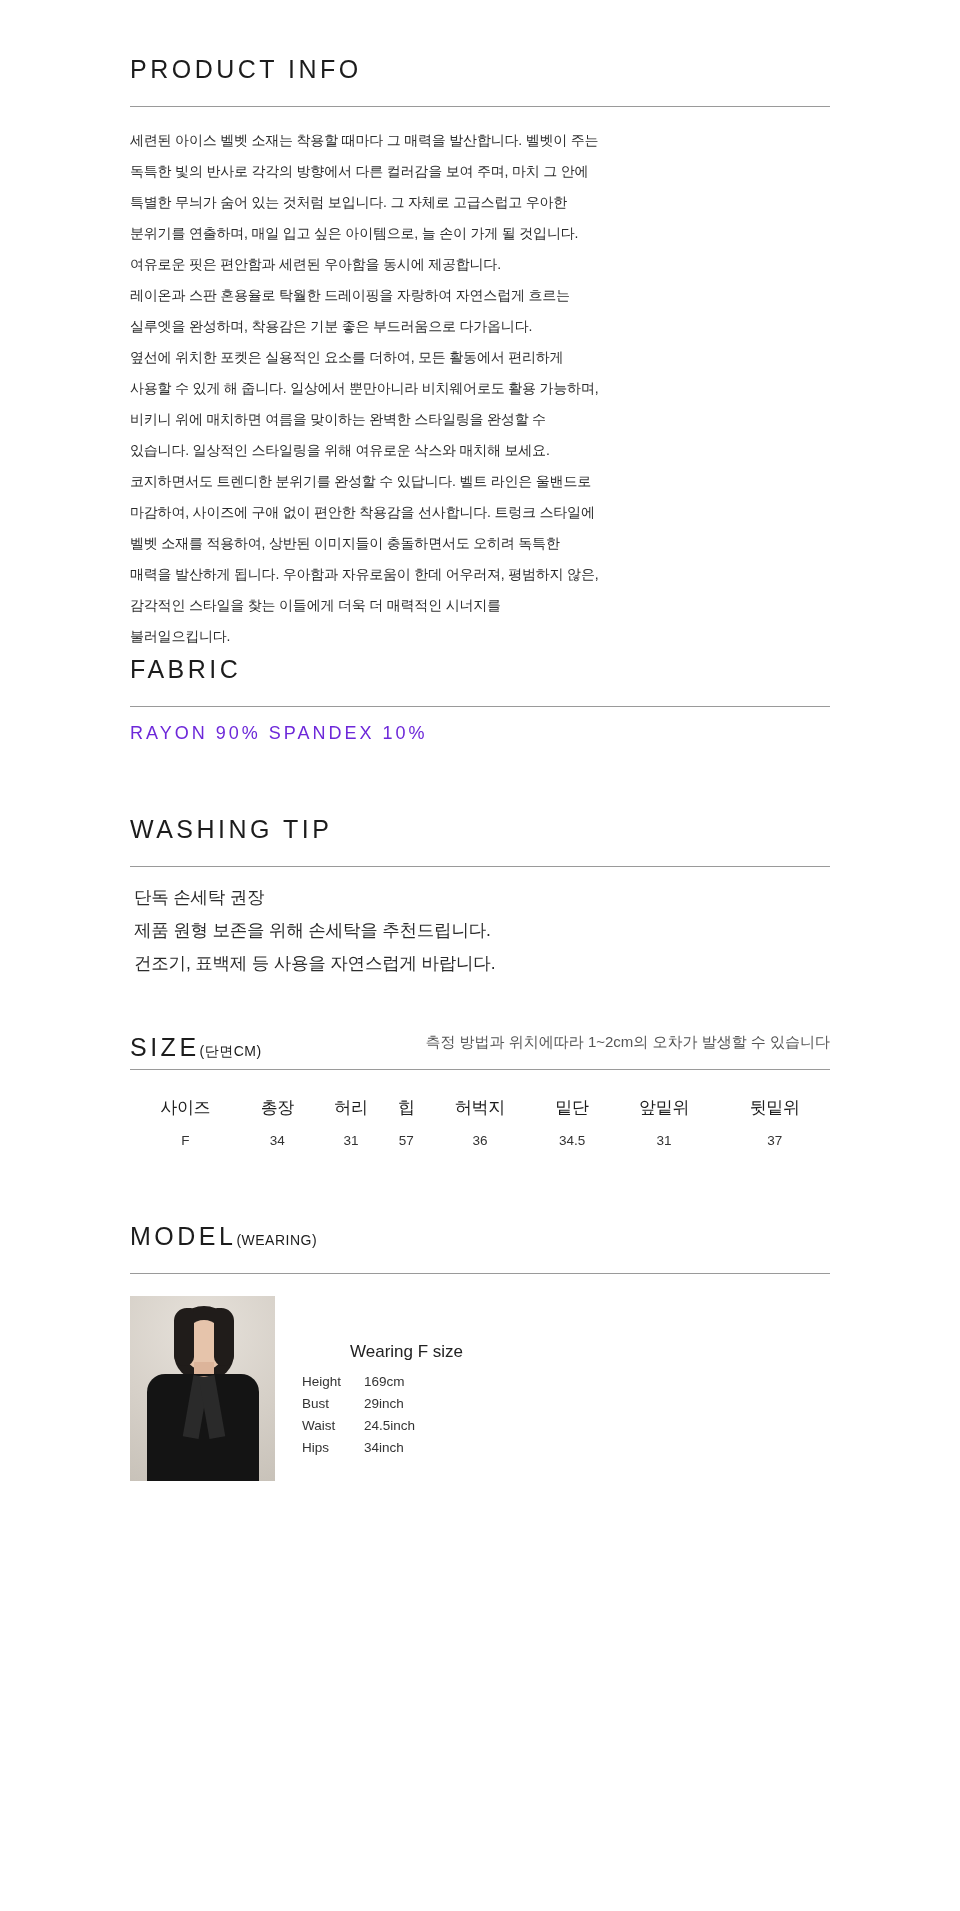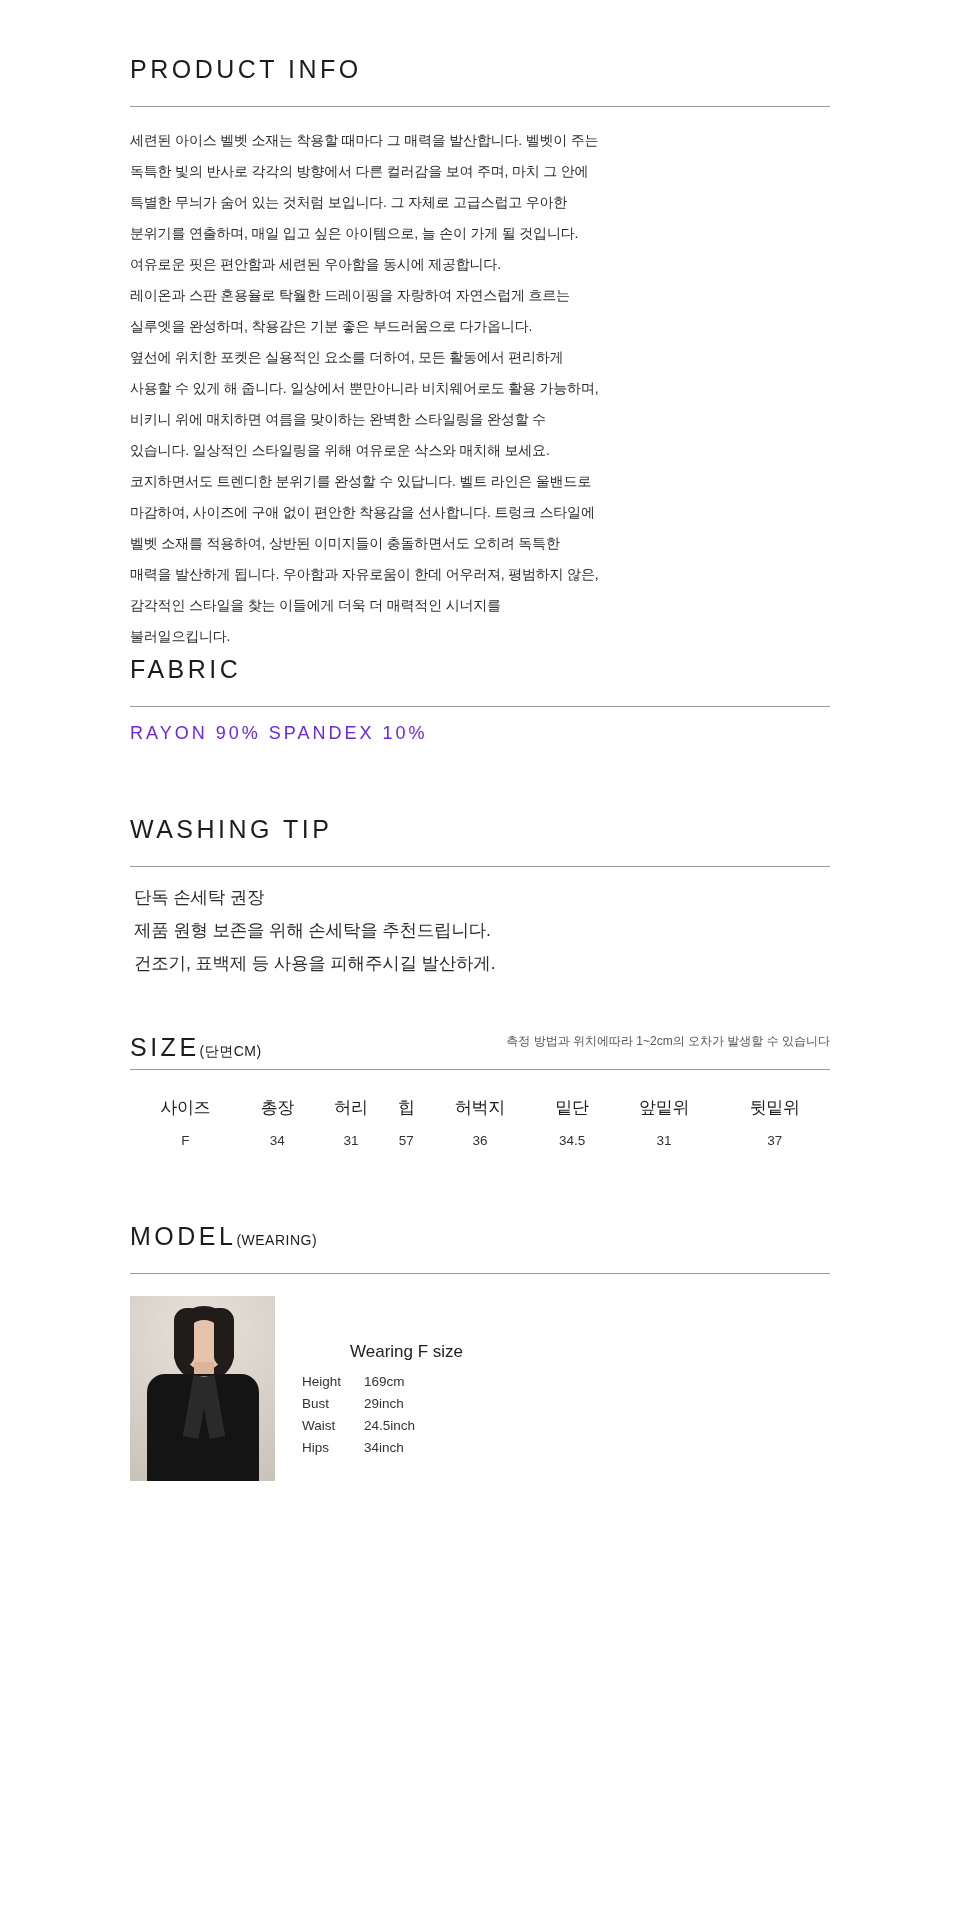--- a/index.html
+++ b/index.html
@@ -55,21 +55,21 @@
     font-size: 25px;
     letter-spacing: 3.5px;
     color: #1c1c1c;
     white-space: nowrap;
   }
   .section-head-row .left .sub {
     font-size: 14px;
     letter-spacing: 0.5px;
   }
   .section-head-row .note {
-    font-size: 12px;
+    font-size: 15px;
     color: #555555;
     letter-spacing: 0;
     padding-bottom: 2px;
     white-space: nowrap;
   }
 
   
   #product-info { position: absolute; left: 0; top: 55px; }
   .pi-body {
     margin-top: 18px;
@@ -260,21 +260,21 @@
     <section id="fabric">
       <div class="section-head">FABRIC</div>
       <div class="fabric-body">RAYON 90% SPANDEX 10%</div>
     </section>
 
     <section id="washing">
       <div class="section-head">WASHING TIP</div>
       <div class="wash-body">
         <p>단독 손세탁 권장</p>
         <p>제품 원형 보존을 위해 손세탁을 추천드립니다.</p>
-        <p>건조기, 표백제 등 사용을 피해주시길 발산하게.</p>
+        <p>건조기, 표백제 등 사용을 자연스럽게 바랍니다.</p>
       </div>
     </section>
 
     <section id="size">
       <div class="section-head-row">
         <div class="left"><span>SIZE</span><span class="sub">(단면CM)</span></div>
         <div class="note">측정 방법과 위치에따라 1~2cm의 오차가 발생할 수 있습니다</div>
       </div>
       <table class="size-table">
         <thead>

